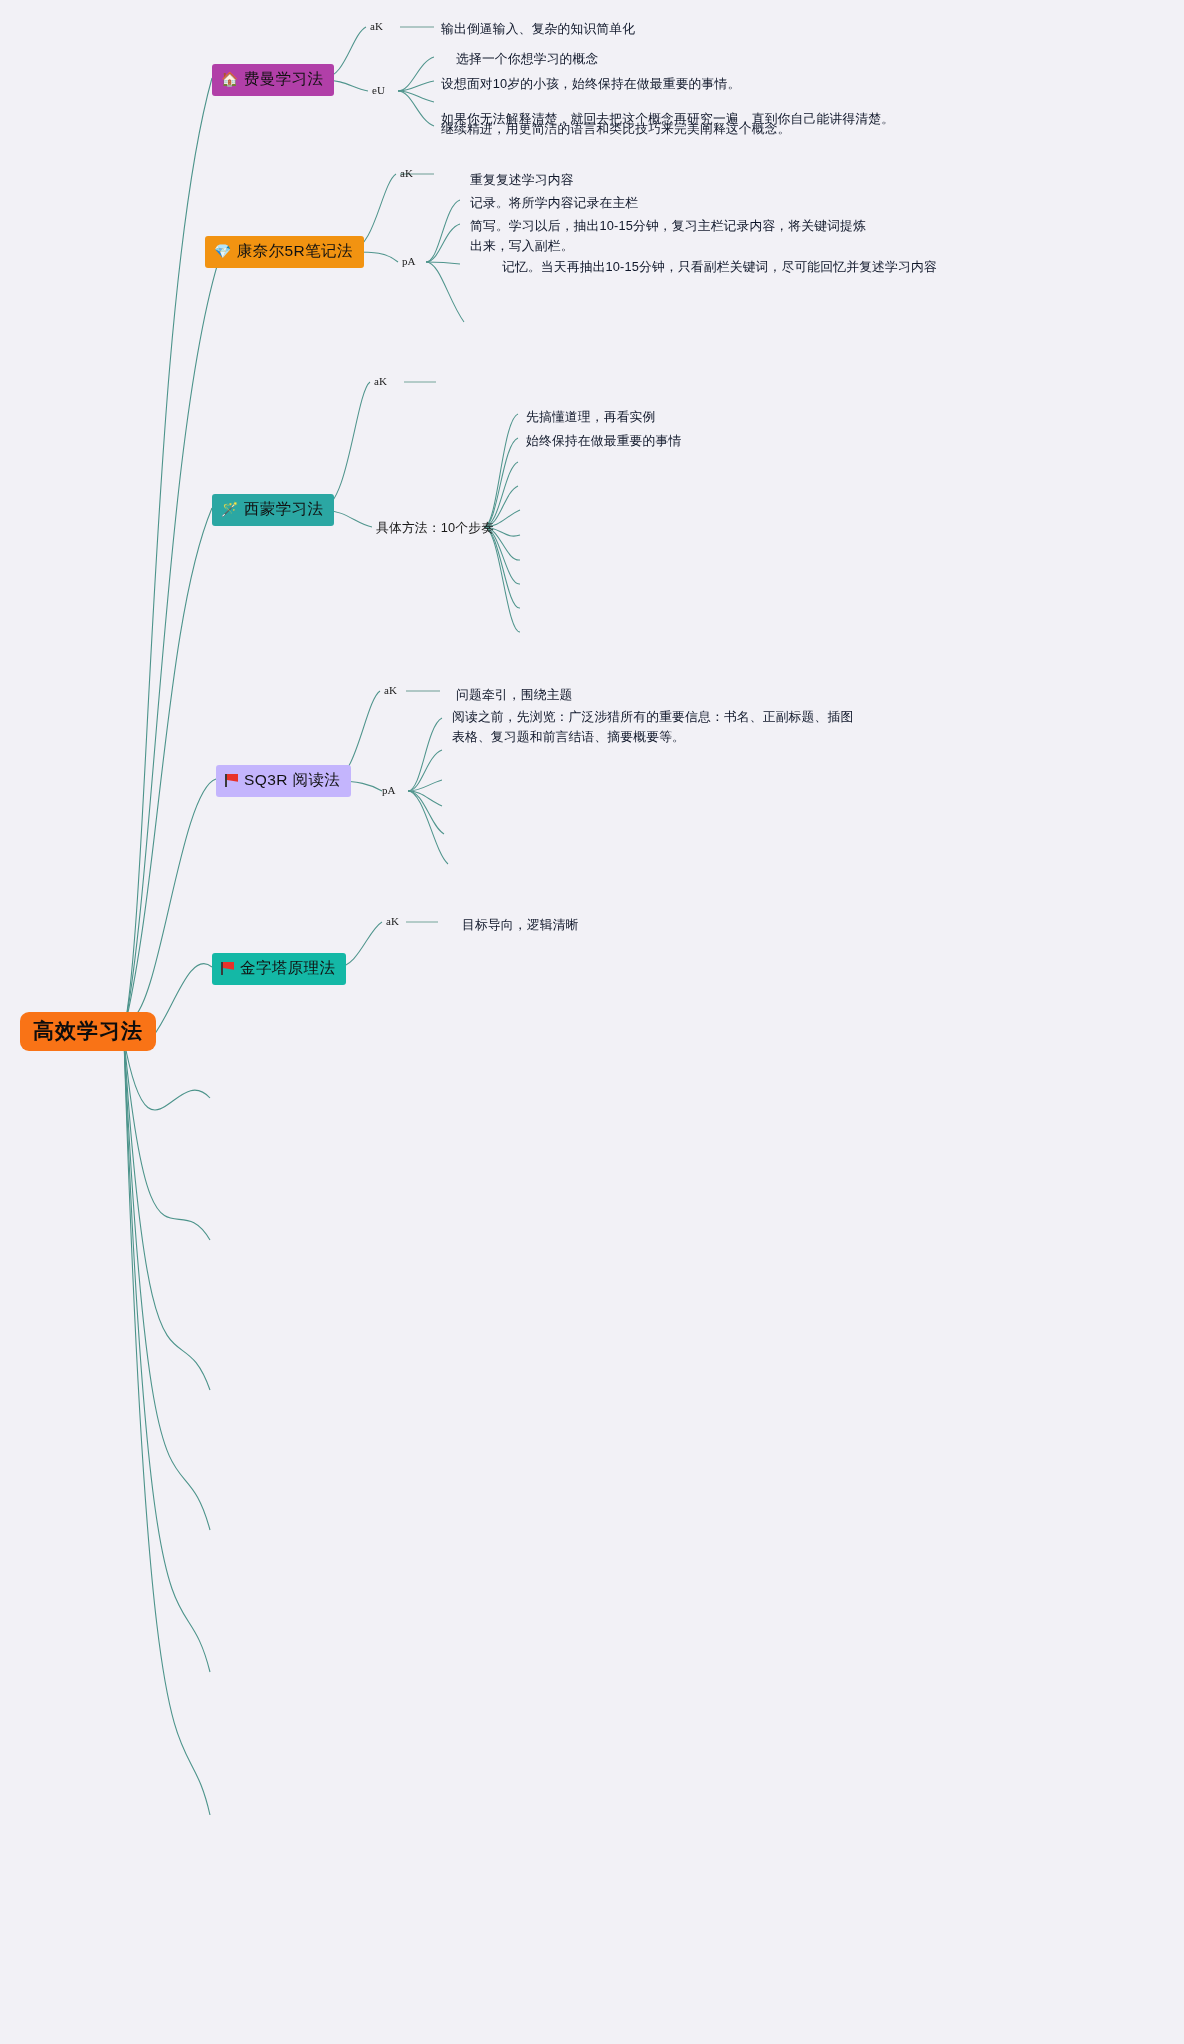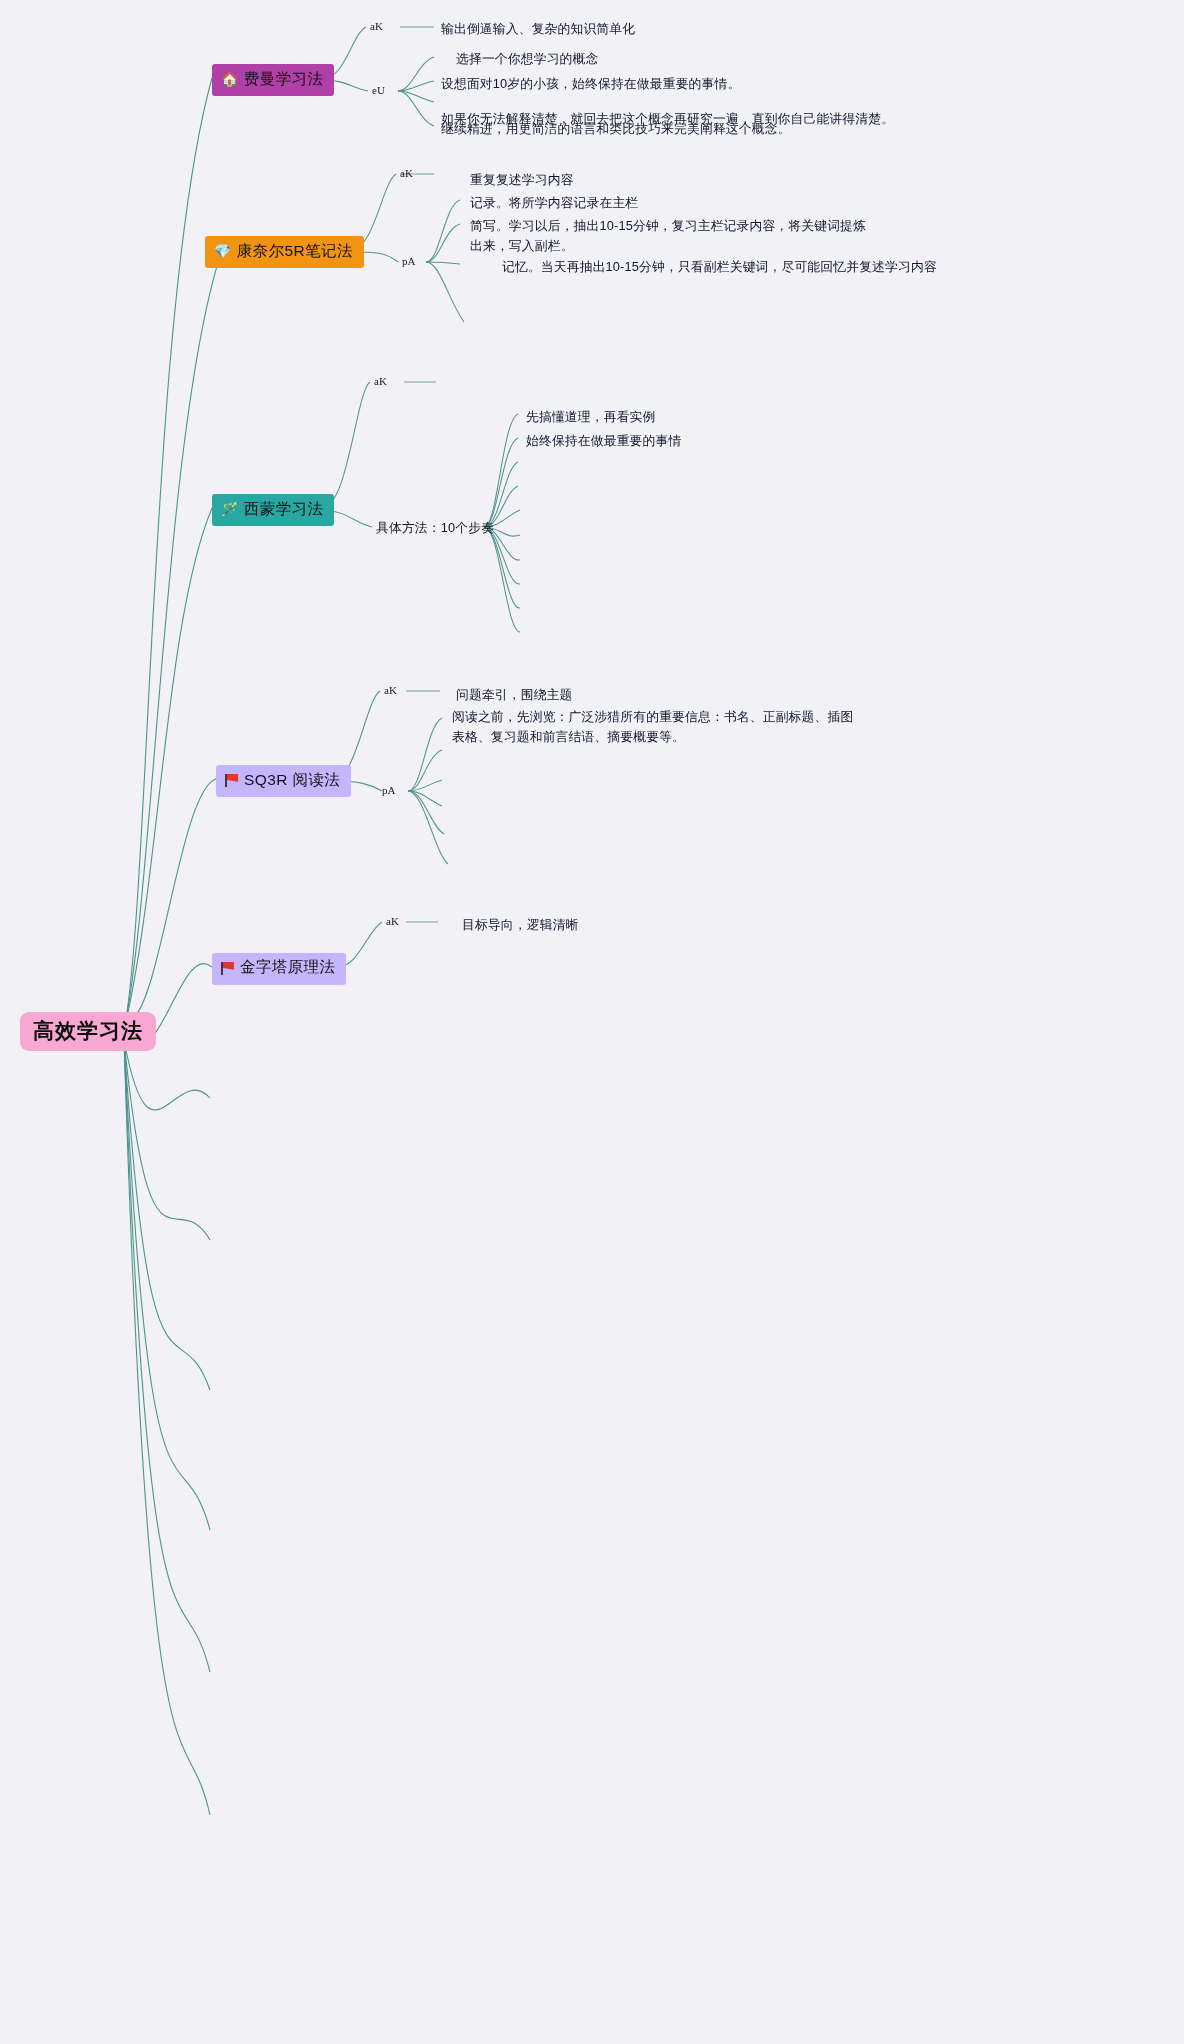--- a/index.html
+++ b/index.html
@@ -28,21 +28,21 @@
   }
   .node {
     position: absolute;
     box-sizing: border-box;
     display: flex;
     align-items: center;
     white-space: nowrap;
   }
   
   .root-node {
-    background: #f9a8d4;
+    background: #f97316;
     color: #0d0d0d;
     border-radius: 9px;
     padding: 7px 13px 8px 13px;
     font-size: 21px;
     font-weight: bold;
     letter-spacing: 1px;
     line-height: 1.15;
   }
   
   .topic-node {
@@ -56,21 +56,21 @@
   .topic-node .emoji {
     font-size: 14px;
     margin-right: 5px;
     display: inline-block;
     line-height: 1;
   }
   .topic-feynman   { background: #b13fa8; }
   .topic-cornell   { background: #f29311; }
   .topic-simon     { background: #2ba7a3; }
   .topic-sq3r      { background: #c4b5fd; }
-  .topic-pyramid   { background: #c4b5fd; font-family: Liberation Mono, monospace; }
+  .topic-pyramid   { background: #14b8a6; }
 
   
   .conn-label {
     position: absolute;
     font-family: "Liberation Serif", "DejaVu Serif", serif;
     font-size: 11px;
     color: #1b1b1b;
     white-space: nowrap;
   }
   

